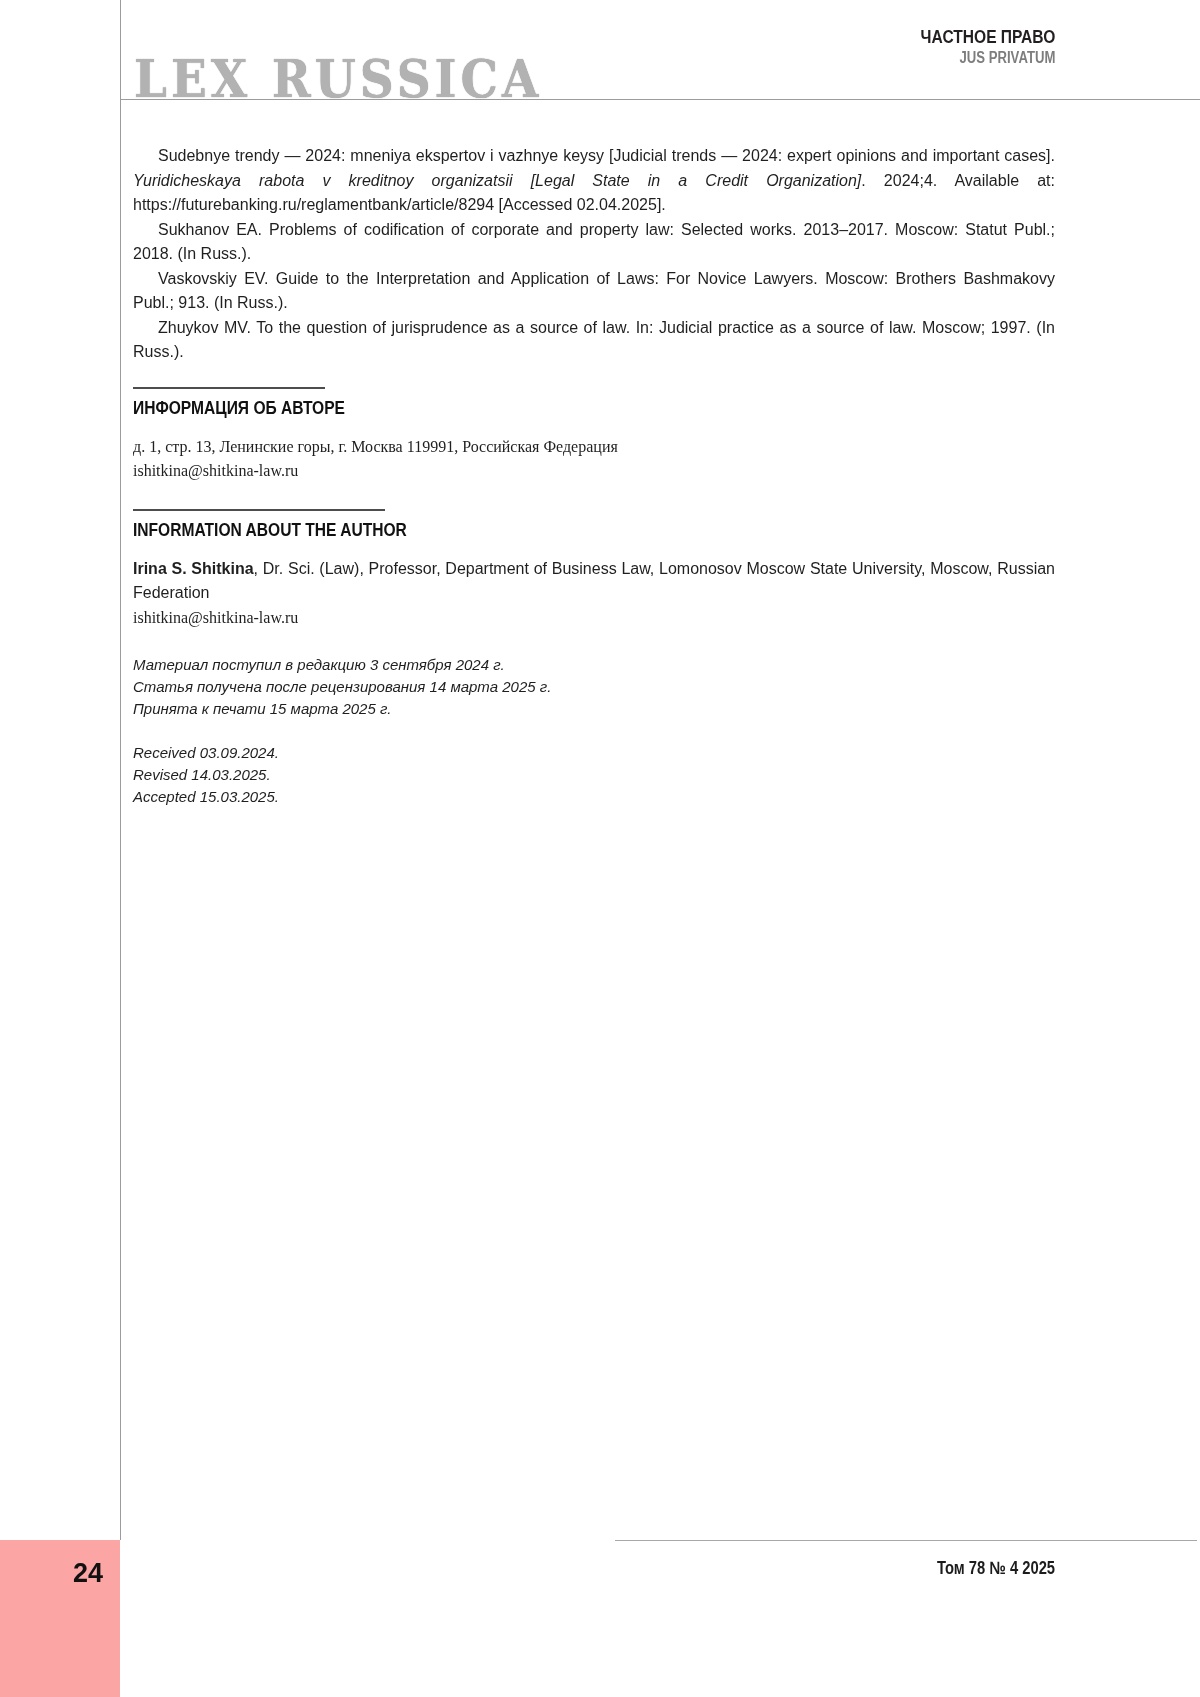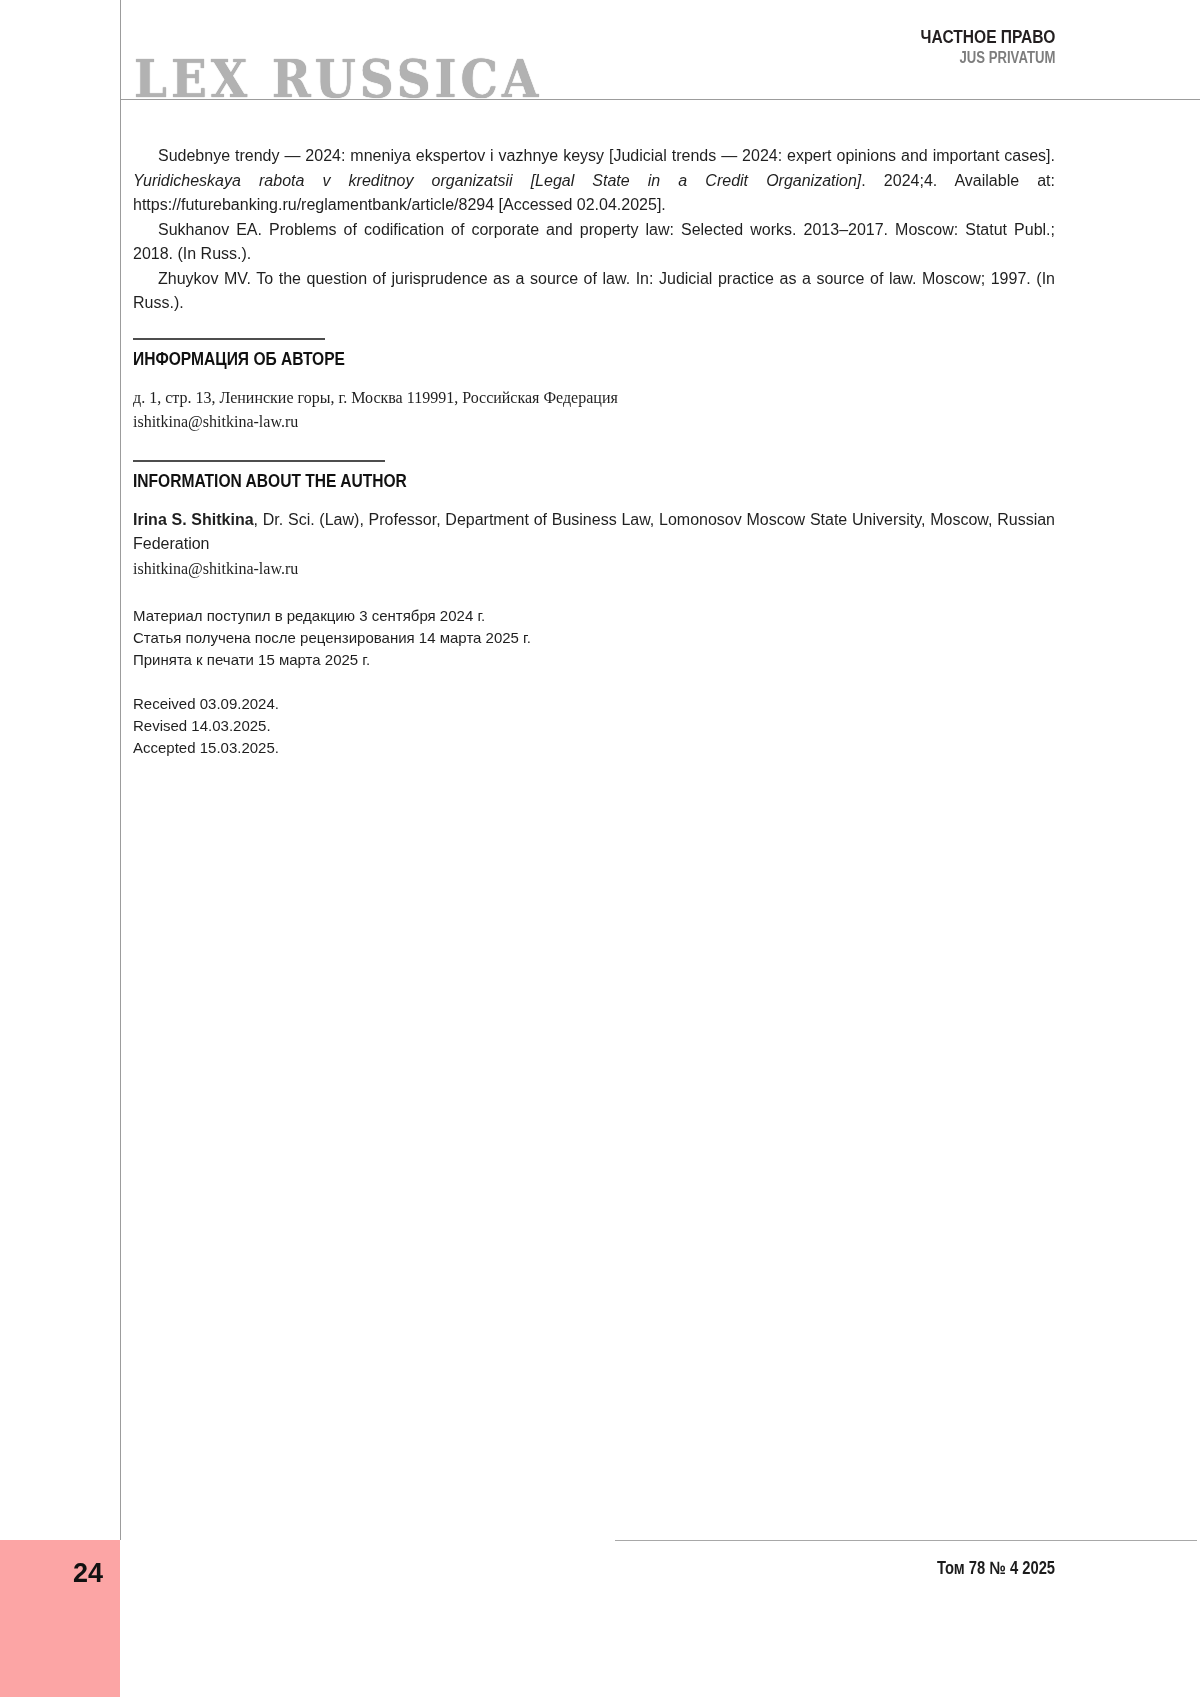--- a/index.html
+++ b/index.html
@@ -81,20 +81,21 @@
   }
   .author-block{
     margin-top:16px;
     font-size:16px;line-height:24.5px;
   }
   .author-par{margin:0;text-align:justify;}
   .author-line{margin:0;font-family:Liberation Serif, serif;}
   b.author-name{font-weight:700;}
   .dates{
     margin-top:24px;
+    font-style:italic;
     font-size:15px;line-height:22px;
   }
   .dates-en{margin-top:22px;}
   .date-line{margin:0;}
   
   .footer-rule{
     position:absolute;left:615px;top:1540px;width:582px;height:1px;
     background:#a8a8a8;
   }
   .footer-vol{
@@ -115,20 +116,21 @@
     <div class="sec-ru">ЧАСТНОЕ ПРАВО</div>
     <div class="sec-la">JUS PRIVATUM</div>
   </div>
 </div>
 
 <div class="content">
 
   <div class="refs">
     <p class="ref"><span>Sudebnye trendy — 2024: mneniya ekspertov i vazhnye keysy [Judicial trends — 2024: expert opinions and important cases]. </span><i>Yuridicheskaya rabota v kreditnoy organizatsii [Legal State in a Credit Organization]</i><span>. 2024;4. Available at: https://futurebanking.ru/reglamentbank/article/8294 [Accessed 02.04.2025].</span></p>
     <p class="ref"><span>Sukhanov EA. Problems of codification of corporate and property law: Selected works. 2013–2017. Moscow: Statut Publ.; 2018. (In Russ.).</span><i></i><span></span></p>
+    <p class="ref"><span>Vaskovskiy EV. Guide to the Interpretation and Application of Laws: For Novice Lawyers. Moscow: Brothers Bashmakovy Publ.; 913. (In Russ.).</span><i></i><span></span></p>
     <p class="ref"><span>Zhuykov MV. To the question of jurisprudence as a source of law. In: Judicial practice as a source of law. Moscow; 1997. (In Russ.).</span><i></i><span></span></p>
   </div>
 
   <hr class="rule-short rule-1">
   <h2 class="sect-heading">ИНФОРМАЦИЯ ОБ АВТОРЕ</h2>
   <div class="author-block">
     <div class="author-line">д. 1, стр. 13, Ленинские горы, г. Москва 119991, Российская Федерация</div>
     <div class="author-line">ishitkina@shitkina-law.ru</div>
   </div>
 

